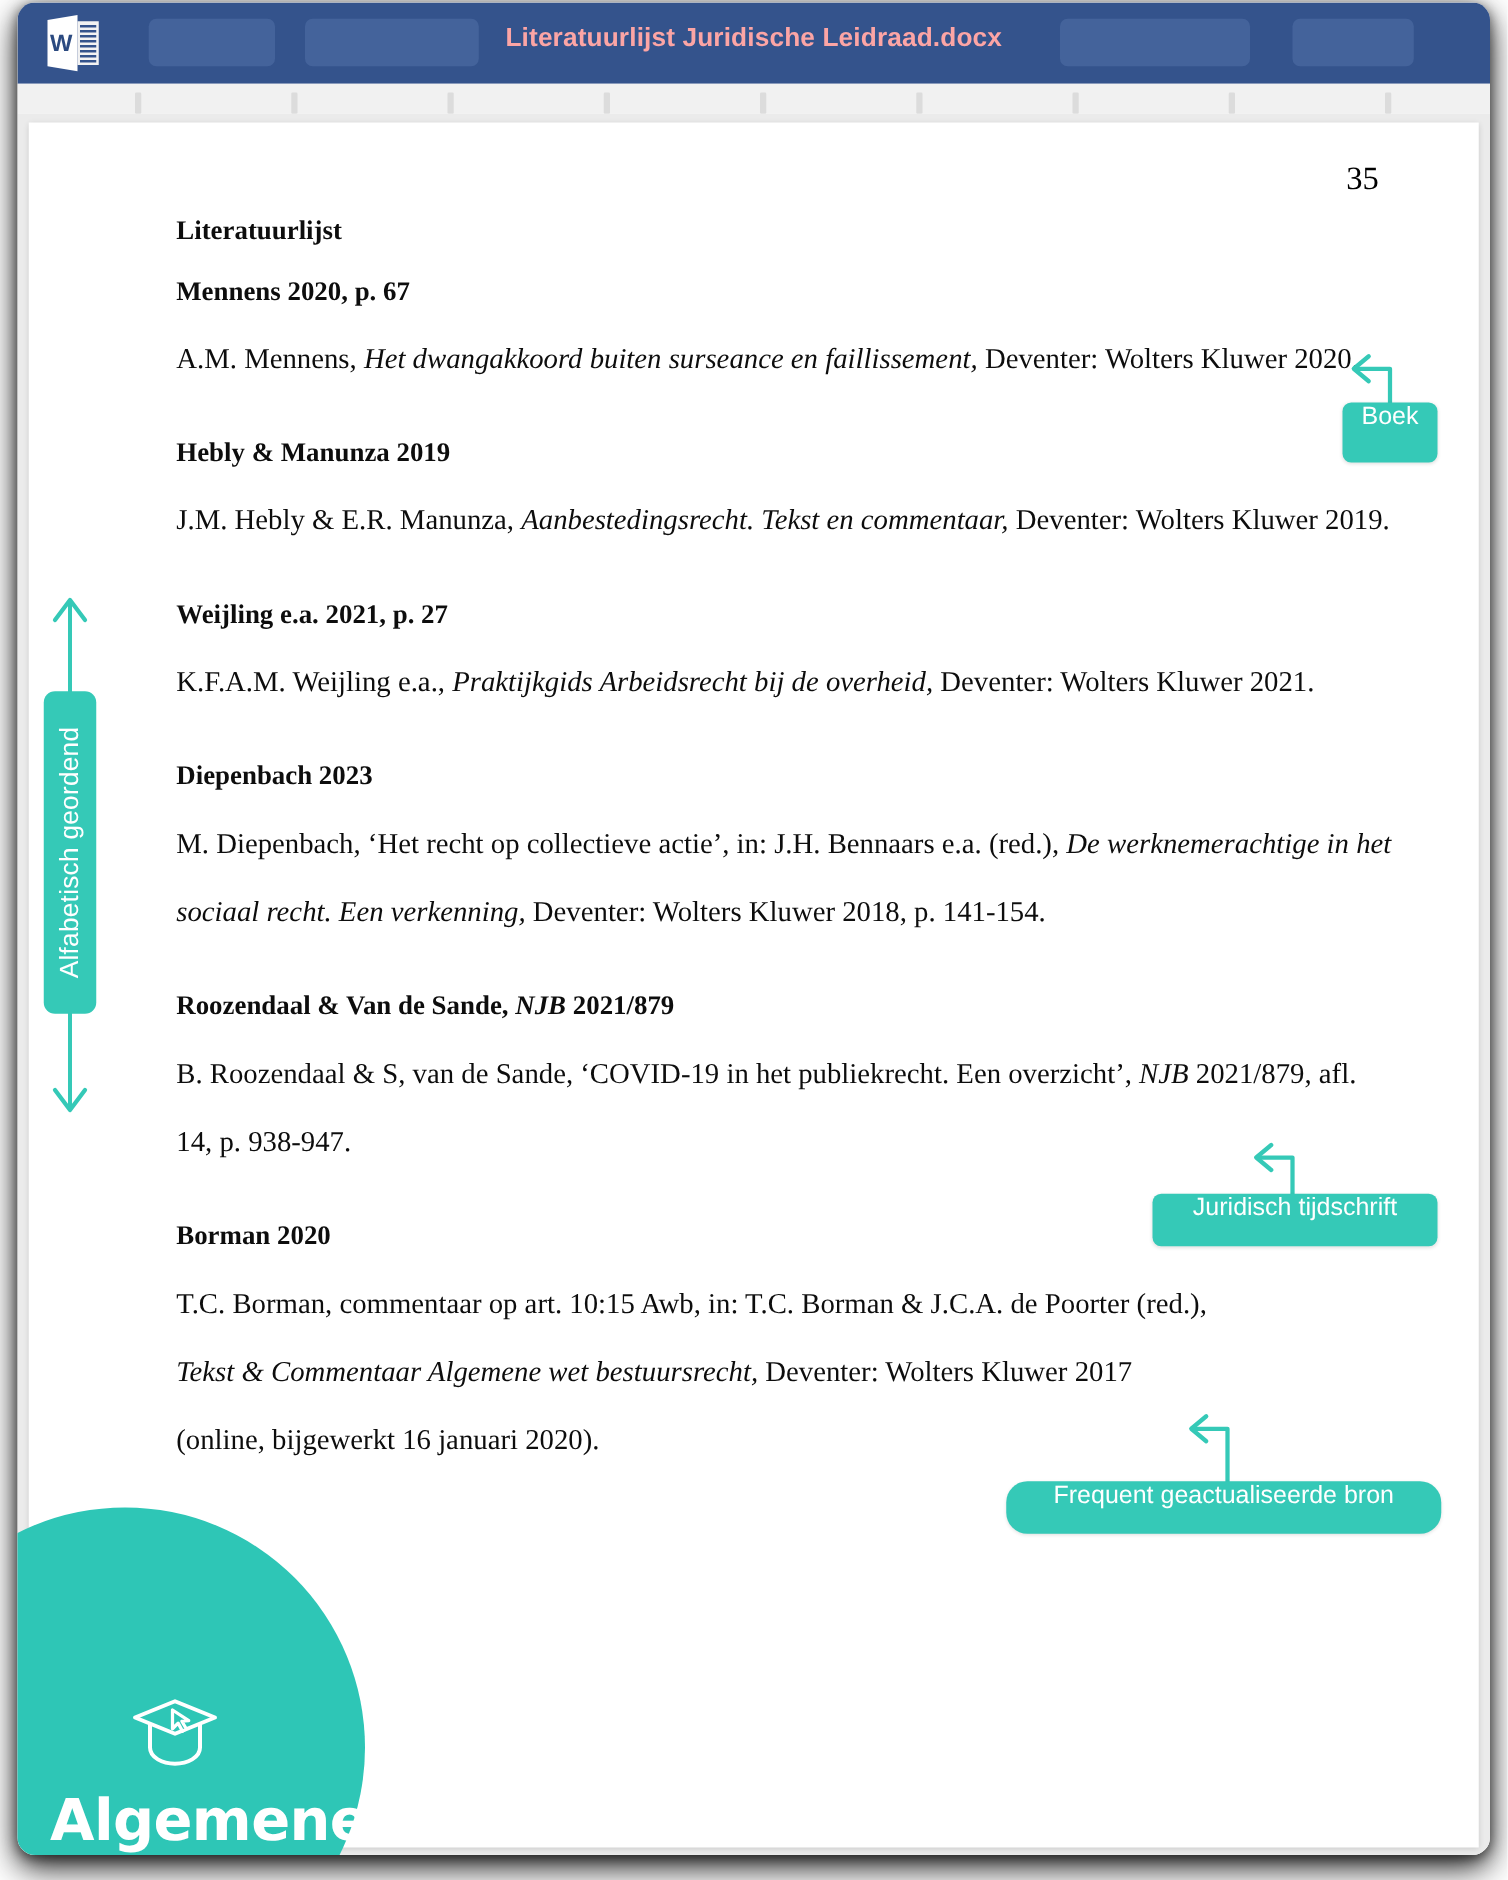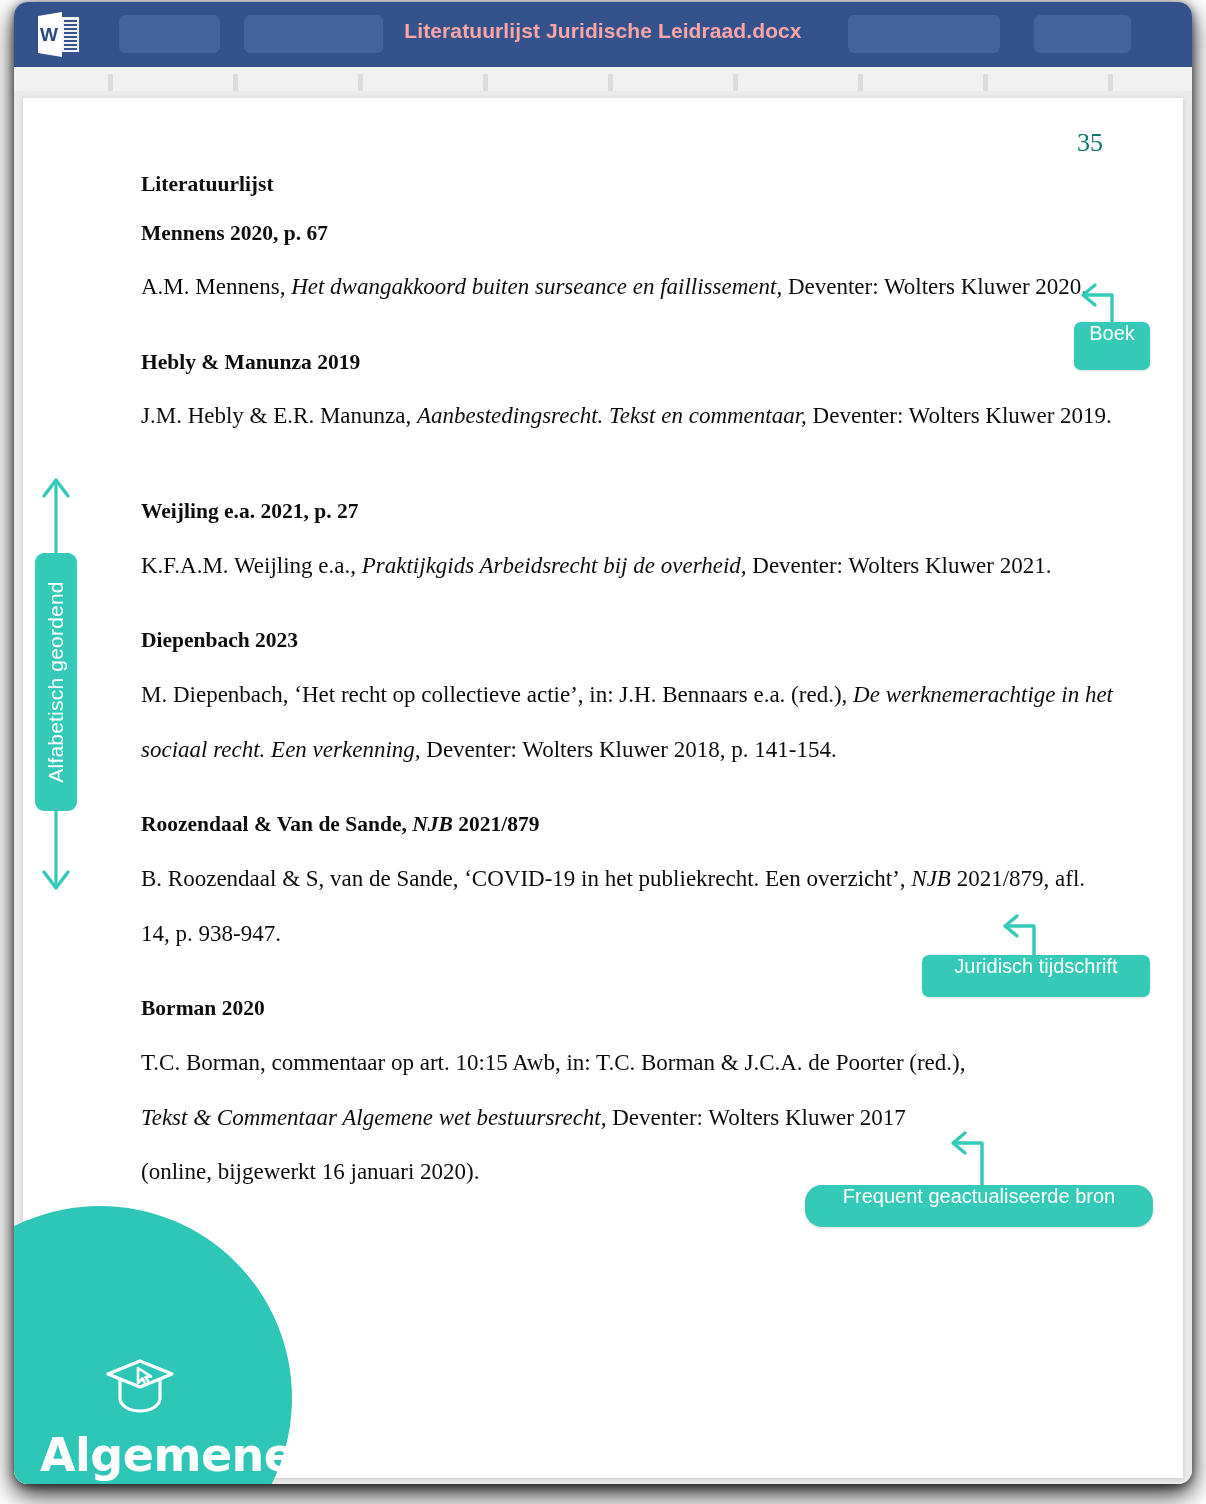--- a/index.html
+++ b/index.html
@@ -102,21 +102,21 @@
     background: #ffffff;
     box-shadow: 0 1px 5px rgba(0,0,0,0.16);
   }
 
   .page-number {
     position: absolute;
     right: 80px;
     top: 30px;
     font-family: "Liberation Serif", serif;
     font-size: 26px;
-    color: #0f766e;
+    color: #000000;
   }
 
   
   .doc-body {
     position: absolute;
     left: 118px;
     top: 76px;
     width: 975px;
     font-family: "Liberation Serif", serif;
     color: #0d0d0d;
@@ -278,21 +278,21 @@
           <div class="entry" style="margin-top:26px;">
             <div class="entry-title">Mennens 2020, p. 67</div>
             <div class="entry-text">A.M. Mennens, <i>Het dwangakkoord buiten surseance en faillissement,</i> Deventer: Wolters Kluwer 2020.</div>
           </div>
 
           <div class="entry" style="margin-top:36px;">
             <div class="entry-title">Hebly &amp; Manunza 2019</div>
             <div class="entry-text">J.M. Hebly &amp; E.R. Manunza, <i>Aanbestedingsrecht. Tekst en commentaar,</i> Deventer: Wolters Kluwer 2019.</div>
           </div>
 
-          <div class="entry" style="margin-top:56px;">
+          <div class="entry" style="margin-top:36px;">
             <div class="entry-title">Weijling e.a. 2021, p. 27</div>
             <div class="entry-text">K.F.A.M. Weijling e.a., <i>Praktijkgids Arbeidsrecht bij de overheid,</i> Deventer: Wolters Kluwer 2021.</div>
           </div>
 
           <div class="entry" style="margin-top:36px;">
             <div class="entry-title">Diepenbach 2023</div>
             <div class="entry-text">M. Diepenbach, ‘Het recht op collectieve actie’, in: J.H. Bennaars e.a. (red.), <i>De werknemerachtige in het sociaal recht. Een verkenning,</i> Deventer: Wolters Kluwer 2018, p. 141-154.</div>
           </div>
 
           <div class="entry" style="margin-top:36px;">

